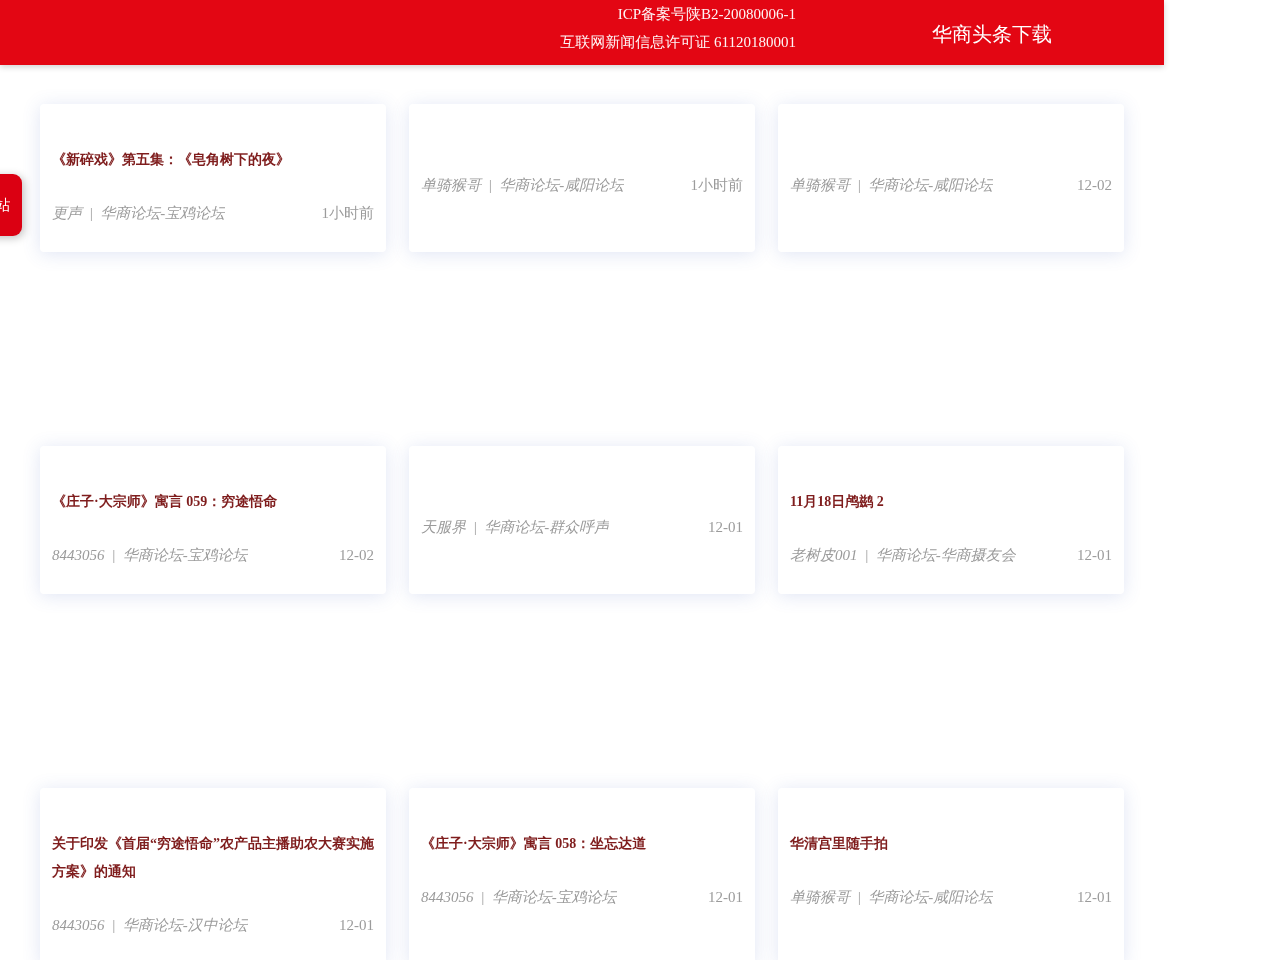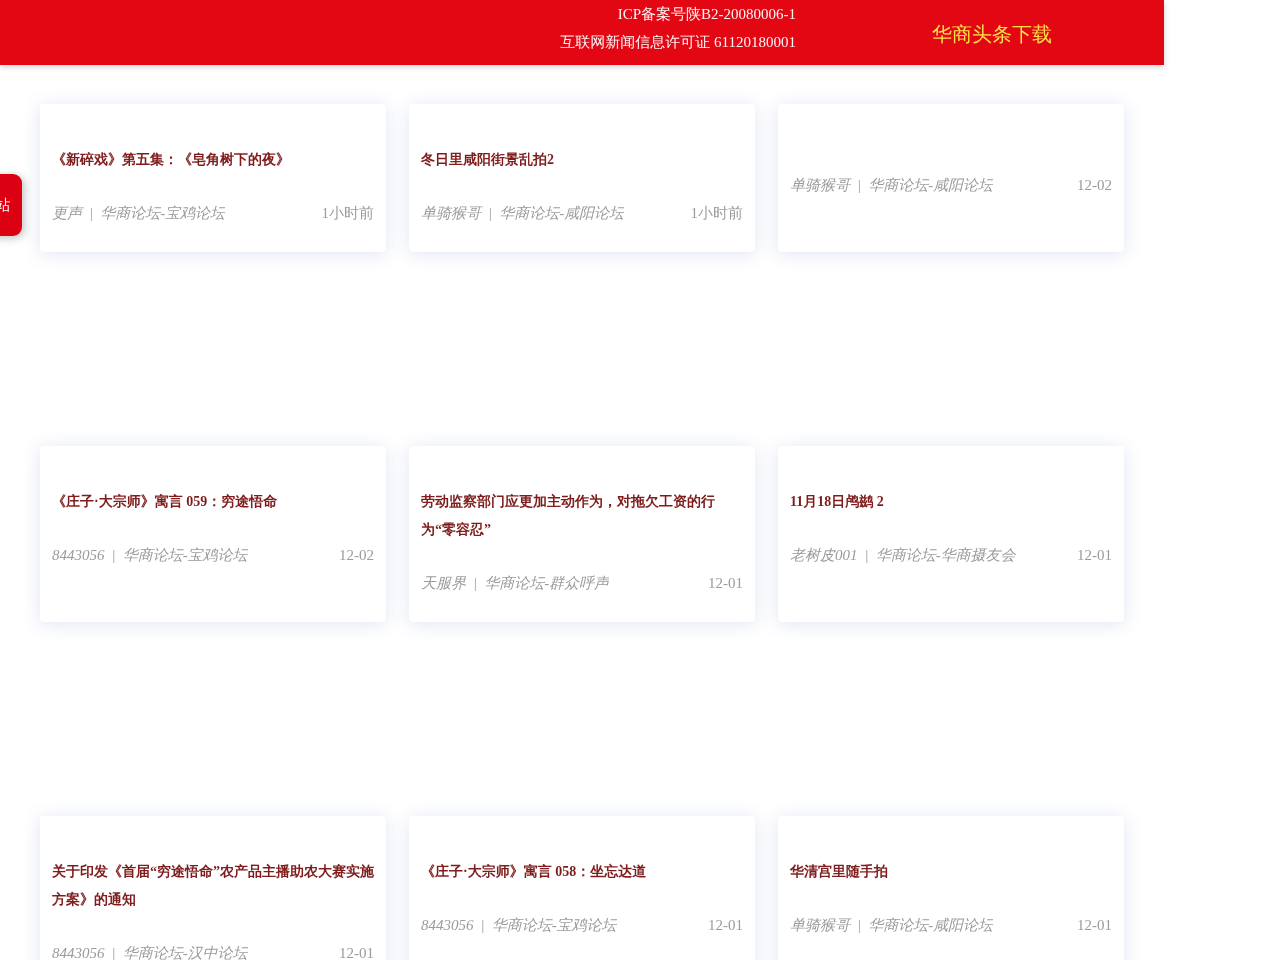--- a/index.html
+++ b/index.html
@@ -25,21 +25,21 @@
     text-align: right;
     font-size: 15px;
     line-height: 28px;
     color: rgba(255,255,255,0.96);
     white-space: nowrap;
   }
   .download-link {
     position: absolute;
     left: 932px; top: 21px;
     font-size: 20px;
-    color: #fde047;
+    color: #ffffff;
     white-space: nowrap;
     cursor: pointer;
   }
 
   
   .side-tab {
     position: absolute;
     left: -16px; top: 174px;
     width: 38px; height: 62px;
     background: #db0012;
@@ -116,21 +116,20 @@
       <article class="card">
     <h2 class="card-title">《新碎戏》第五集：《皂角树下的夜》</h2>
     <div class="card-meta">
       <span class="meta-left">
         <span>更声</span><span class="sep">|</span><span>华商论坛-宝鸡论坛</span>
       </span>
       <span class="meta-time">1小时前</span>
     </div>
   </article>
       <article class="card">
-    <h2 class="card-title">冬日里咸阳街景乱拍2</h2>
     <div class="card-meta">
       <span class="meta-left">
         <span>单骑猴哥</span><span class="sep">|</span><span>华商论坛-咸阳论坛</span>
       </span>
       <span class="meta-time">1小时前</span>
     </div>
   </article>
       <article class="card">
     <div class="card-meta">
       <span class="meta-left">
@@ -142,21 +141,20 @@
       <article class="card">
     <h2 class="card-title">《庄子·大宗师》寓言 059：穷途悟命</h2>
     <div class="card-meta">
       <span class="meta-left">
         <span>8443056</span><span class="sep">|</span><span>华商论坛-宝鸡论坛</span>
       </span>
       <span class="meta-time">12-02</span>
     </div>
   </article>
       <article class="card">
-    <h2 class="card-title">劳动监察部门应更加主动作为，对拖欠工资的行为“零容忍”</h2>
     <div class="card-meta">
       <span class="meta-left">
         <span>天服界</span><span class="sep">|</span><span>华商论坛-群众呼声</span>
       </span>
       <span class="meta-time">12-01</span>
     </div>
   </article>
       <article class="card">
     <h2 class="card-title">11月18日鸬鹚 2</h2>
     <div class="card-meta">

